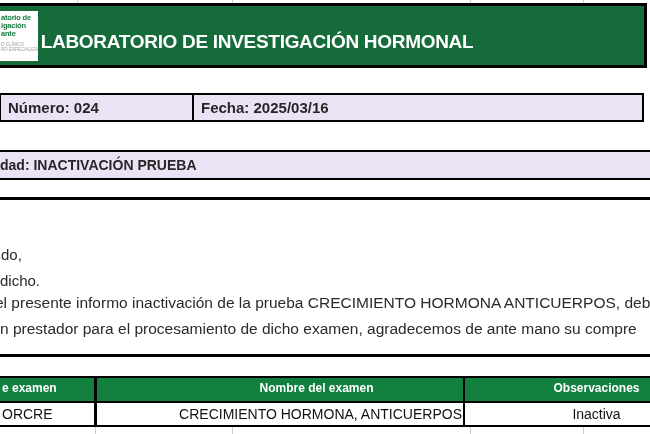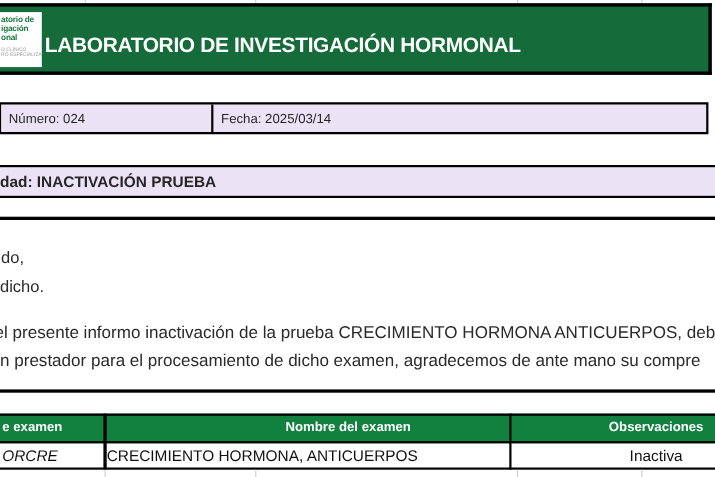--- a/index.html
+++ b/index.html
@@ -32,35 +32,35 @@
   .logo-line { font-size:7.5px; line-height:8px; font-weight:bold; color:#157a3e; letter-spacing:-0.2px; white-space:nowrap; }
   .logo-sub { font-size:4.5px; line-height:5px; color:#9a9a9a; white-space:nowrap; }
   .logo-sub.first { margin-top:4px; }
 
   
   .info-row {
     position:absolute; top:93px; left:0; width:641px; height:25px;
     background:#ece2f6; border:2.5px solid #000; border-left-width:1.5px;
     display:flex;
   }
-  .info-cell { display:flex; align-items:center; padding-left:7px; font-weight:normal; font-size:12px; white-space:nowrap; }
+  .info-cell { display:flex; align-items:center; padding-left:7px; font-weight:bold; font-size:15px; white-space:nowrap; }
   .info-cell.num { width:184px; border-right:2.5px solid #000; }
   .info-cell.date { flex:1; }
 
   .subject-row {
     position:absolute; top:150px; left:0; width:660px; height:26px;
     background:#ece2f6; border-top:2.5px solid #000; border-bottom:2.5px solid #000;
     display:flex; align-items:center; font-weight:bold; font-size:14px; white-space:nowrap;
   }
 
   .hline { position:absolute; left:0; width:650px; height:2.5px; background:#000; }
   .hline.one { top:197px; }
   .hline.two { top:354px; }
 
-  .frag { position:absolute; font-size:15px; color:#2a2a2a; white-space:nowrap; }
+  .frag { position:absolute; font-size:15px; color:#2a2a2a; white-space:nowrap;margin-top:20px; }
   .frag.g1 { top:226px; left:1px; }
   .frag.g2 { top:252px; left:0; }
   .bodyline { position:absolute; font-size:15.5px; color:#2a2a2a; white-space:nowrap; width:720px; }
   .bodyline.l1 { top:294px; left:-5px; }
   .bodyline.l2 { top:320px; left:0; }
 
   
   .tbl-header {
     position:absolute; top:376px; left:0; width:660px; height:23px;
     background:#12813f; border-top:2.5px solid #000; border-bottom:2px solid #000;
@@ -70,48 +70,48 @@
     background:#ffffff; border-bottom:2.5px solid #000;
   }
   .vdiv { position:absolute; top:376px; width:2.5px; height:51px; background:#000; }
   .vdiv.one { left:94px; }
   .vdiv.two { left:462.5px; }
   .th { position:absolute; top:381px; color:#fff; font-weight:bold; font-size:12px; white-space:nowrap; }
   .th.c1 { left:2px; }
   .th.c2 { left:97px; width:439px; text-align:center; }
   .th.c3 { left:465px; width:263px; text-align:center; }
   .td { position:absolute; top:406px; color:#111; font-size:14px; white-space:nowrap; }
-  .td.c1 { left:2px;font-style:italic; }
-  .td.c2 { left:97px; width:365px; text-align:left; }
+  .td.c1 { left:2px; }
+  .td.c2 { left:97px; width:365px; text-align:right; }
   .td.c3 { left:465px; width:263px; text-align:center; }
 </style>
 </head>
 <body>
 
 <div class="screen">
 
   <div class="vgrid top" style="left:77px"></div>
   <div class="vgrid top" style="left:232px"></div>
   <div class="vgrid top" style="left:470px"></div>
   <div class="vgrid top" style="left:583px"></div>
 
   <div class="banner"></div>
   <div class="banner-title">LABORATORIO DE INVESTIGACIÓN HORMONAL</div>
 
   <div class="logo">
     <div class="logo-line">atorio de</div>
     <div class="logo-line">igación</div>
-    <div class="logo-line">onal</div>
+    <div class="logo-line">ante</div>
     <div class="logo-sub first">O CLÍNICO</div>
     <div class="logo-sub">RO ESPECIALIZADO</div>
   </div>
 
   <div class="info-row">
     <div class="info-cell num">Número: 024</div>
-    <div class="info-cell date">Fecha: 2025/03/14</div>
+    <div class="info-cell date">Fecha: 2025/03/16</div>
   </div>
 
   <div class="subject-row">dad: INACTIVACIÓN PRUEBA</div>
 
   <div class="hline one"></div>
 
   <div class="frag g1">do,</div>
   <div class="frag g2">dicho.</div>
   <div class="bodyline l1">el presente informo inactivación de la prueba CRECIMIENTO HORMONA ANTICUERPOS, deb</div>
   <div class="bodyline l2">n prestador para el procesamiento de dicho examen, agradecemos de ante mano su compre</div>

